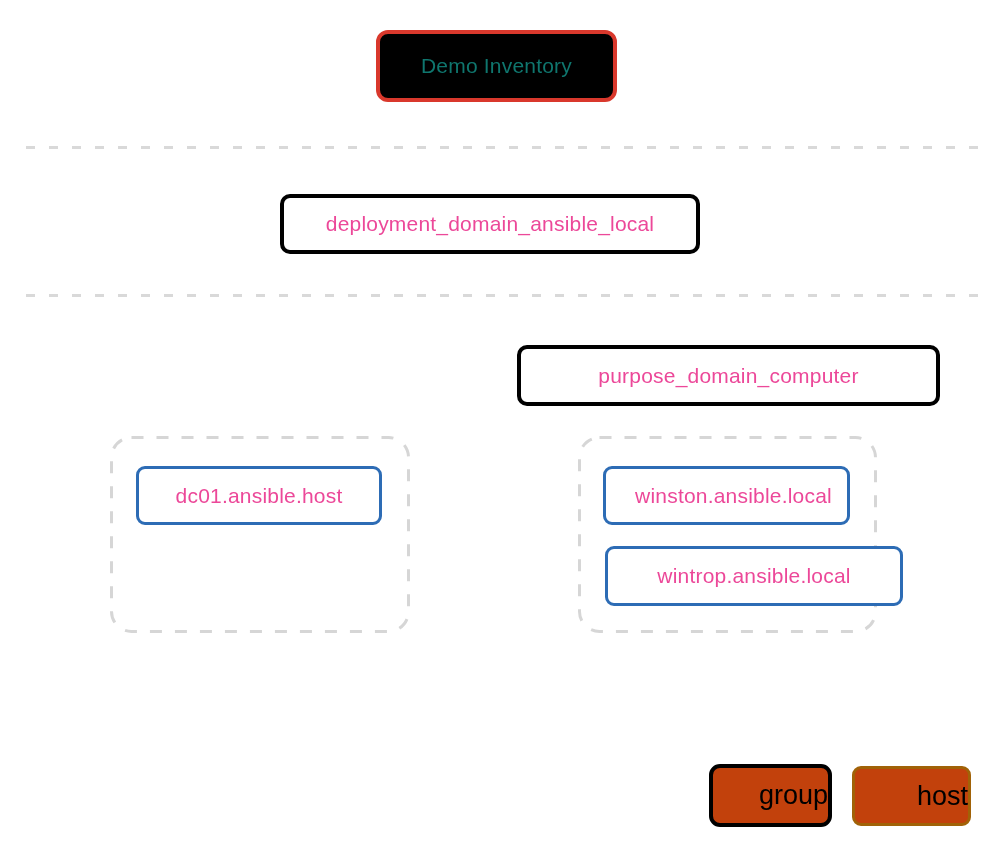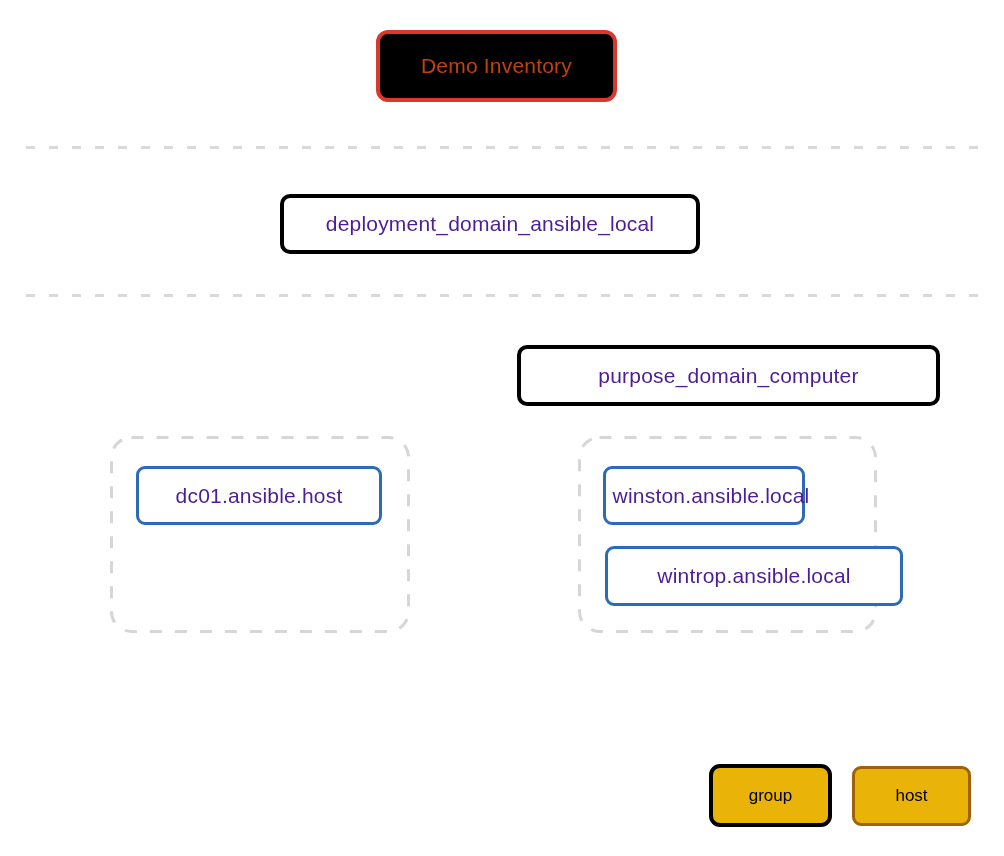--- a/index.html
+++ b/index.html
@@ -12,61 +12,61 @@
   }
   .canvas {
     position: absolute; left: 0; top: 0;
     width: 1004px; height: 856px;
     background: #ffffff;
   }
   .node {
     position: absolute;
     display: flex; align-items: center; justify-content: center;
     background: #ffffff;
-    color: #4c1d95;
+    color: #ec4899;
     font-size: 21px;
     letter-spacing: 0.2px;
     white-space: nowrap;
     text-align: center;
   }
   .node.group-node {
     border: 4px solid #000000;
     border-radius: 10px;
   }
   .node.host-node {
     border: 3px solid #2d6cb5;
     border-radius: 9px;
   }
   .node.root-node {
     background: #000000;
-    color: #c2410c;
+    color: #0f766e;
     border: 4px solid #d9382c;
     border-radius: 12px;
   }
   .separator {
     position: absolute;
     height: 3px;
     background: repeating-linear-gradient(90deg,
       #d9d9d9 0px, #d9d9d9 9px,
       transparent 9px, transparent 23px);
   }
   .host-zone {
     position: absolute;
   }
   .host-zone svg {
     position: absolute; left: 0; top: 0;
     width: 100%; height: 100%;
     display: block;
   }
   .legend-item {
     position: absolute;
-    display: flex; align-items: center; justify-content: center;
-    background: #eab308;
+    display: flex; align-items: center; justify-content: flex-end;
+    background: #c2410c;
     color: #000000;
-    font-size: 17px;
+    font-size: 27px;
     white-space: nowrap;
   }
   .legend-group {
     border: 4px solid #000000;
     border-radius: 11px;
   }
   .legend-host {
     border: 3px solid #a16207;
     border-radius: 9px;
   }
@@ -98,21 +98,21 @@
     </svg>
     <div class="node host-node" style="left:26px; top:30px; width:246px; height:59px;">
       <span>dc01.ansible.host</span>
     </div>
   </div>
 
   <div class="host-zone" style="left:578px; top:436px; width:299px; height:197px;">
     <svg viewBox="0 0 299 197" preserveAspectRatio="none">
       <rect x="1.5" y="1.5" width="296" height="194" rx="20" ry="20" fill="none" stroke="#d6d6d6" stroke-width="3" stroke-dasharray="12 13"></rect>
     </svg>
-    <div class="node host-node" style="left:25px; top:30px; width:202px; height:59px;padding-left:14px;">
+    <div class="node host-node" style="left:25px; top:30px; width:247px; height:59px;padding-left:14px;">
       <span>winston.ansible.local</span>
     </div>
     <div class="node host-node" style="left:27px; top:110px; width:298px; height:60px;">
       <span>wintrop.ansible.local</span>
     </div>
   </div>
 
   <div class="legend-item legend-group" style="left:709px; top:764px; width:123px; height:63px;">
     <span>group</span>
   </div>

